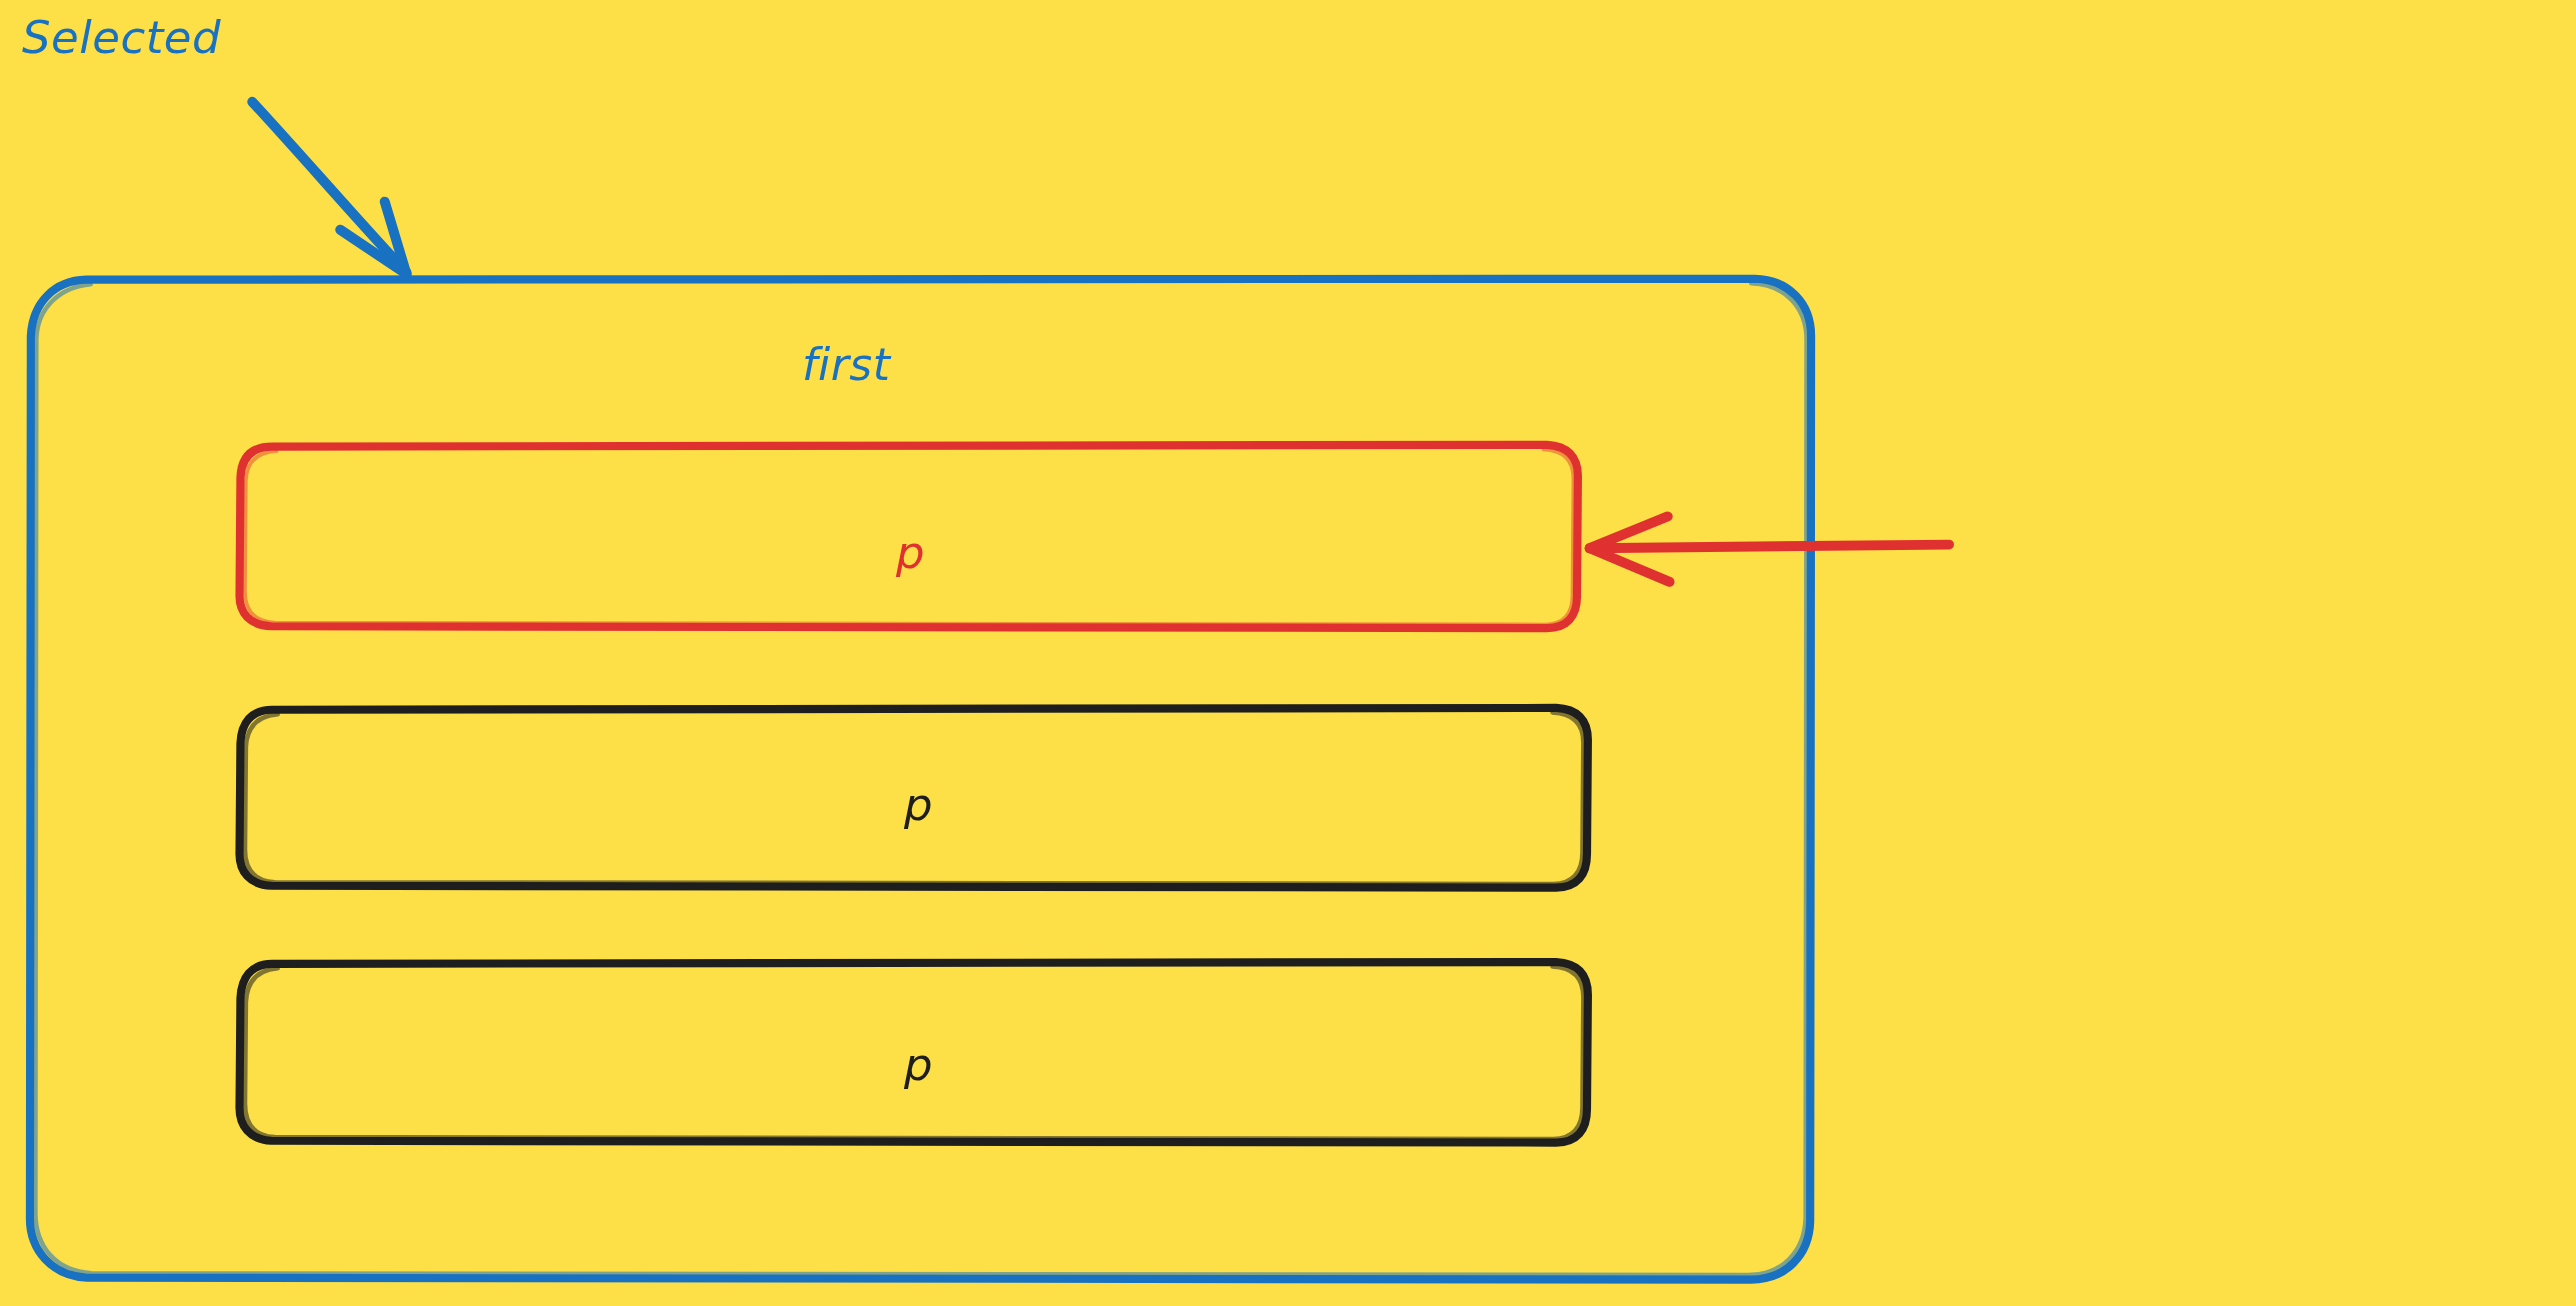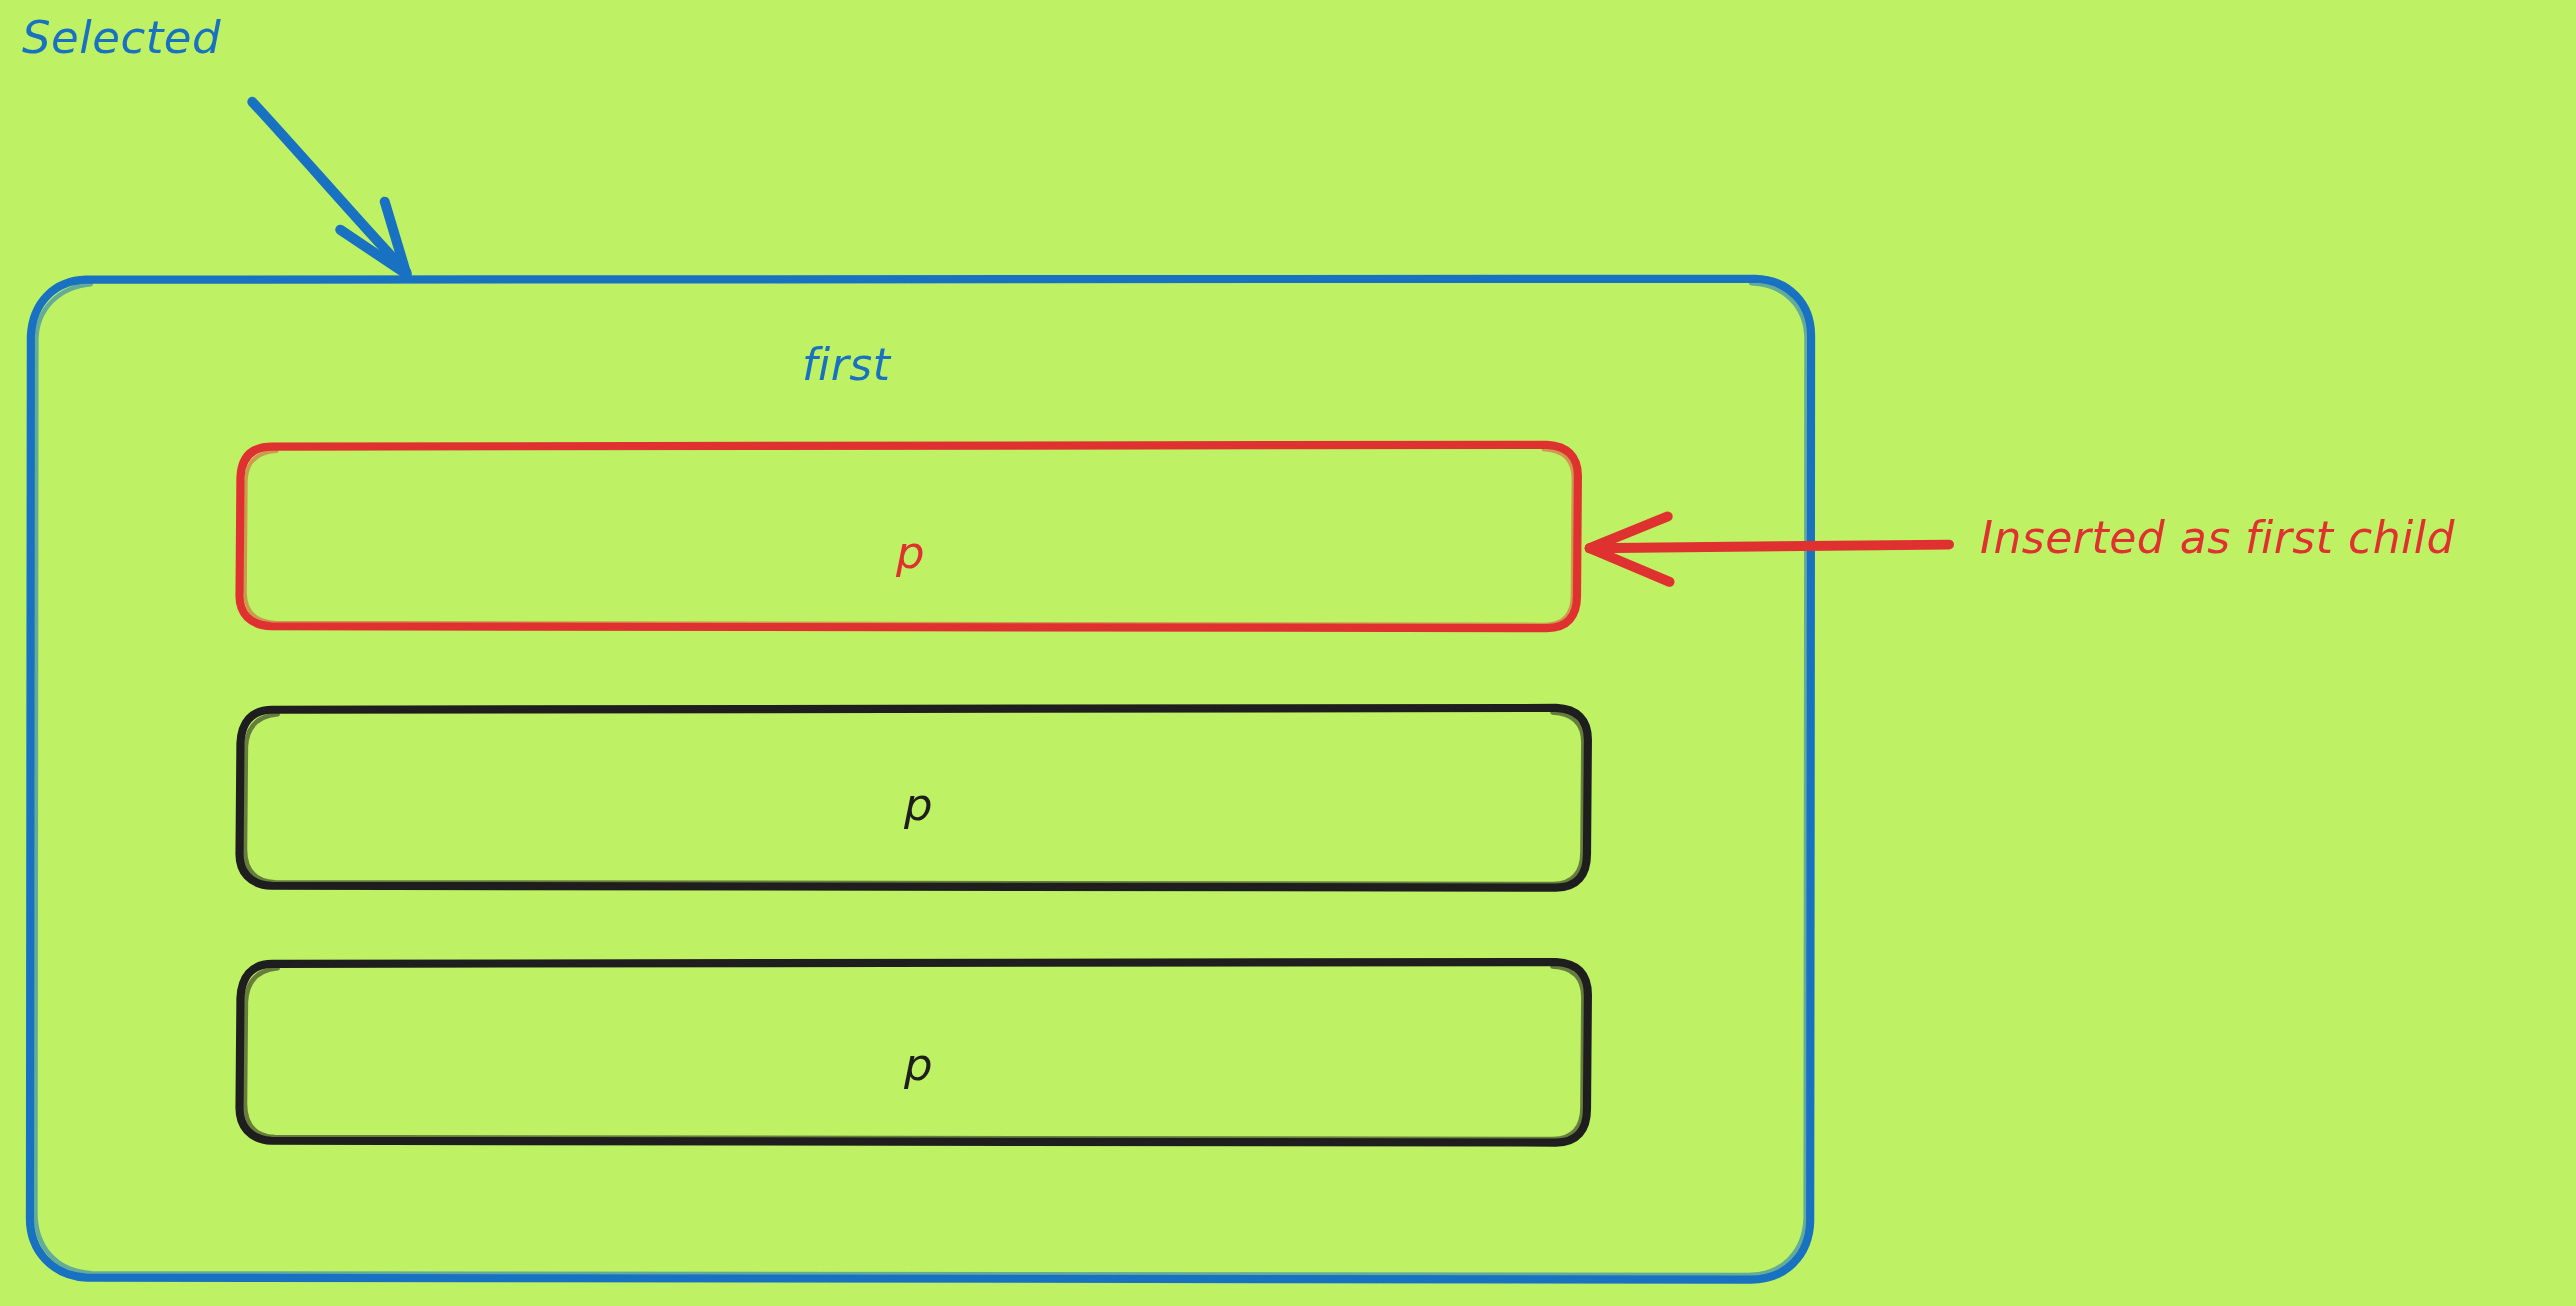--- a/index.html
+++ b/index.html
@@ -8,21 +8,21 @@
     padding: 0;
     background: #ffffff;
   }
   body {
     font-family: "DejaVu Sans", sans-serif;
   }
   #canvas {
     position: relative;
     width: 2576px;
     height: 1307px;
-    background: #bef264;
+    background: #fde047;
     overflow: hidden;
   }
   #sketch {
     position: absolute;
     inset: 0;
     width: 2576px;
     height: 1307px;
     display: block;
   }
   .lbl {
@@ -152,21 +152,20 @@
                L 270 1216 C 270 1239, 281 1252, 303 1253
                L 1712 1255 C 1733 1255, 1744 1242, 1744 1220
                L 1745 1099 C 1745 1078, 1733 1066, 1711 1065" fill="none" stroke="#1e1e1e" stroke-width="5" opacity="0.55" stroke-linecap="round" stroke-linejoin="round"></path>
     </g>
   </svg>
 
   <div class="lbl hand" id="label-selected">Selected</div>
 
   <div class="lbl hand" id="label-parent">first</div>
 
-  <div class="lbl hand" id="label-inserted">Inserted as first child</div>
 
   <div class="glyph hand" id="glyph-child-1">p</div>
 
   <div class="glyph hand" id="glyph-child-2">p</div>
 
   <div class="glyph hand" id="glyph-child-3">p</div>
 
 </div>
 
 

